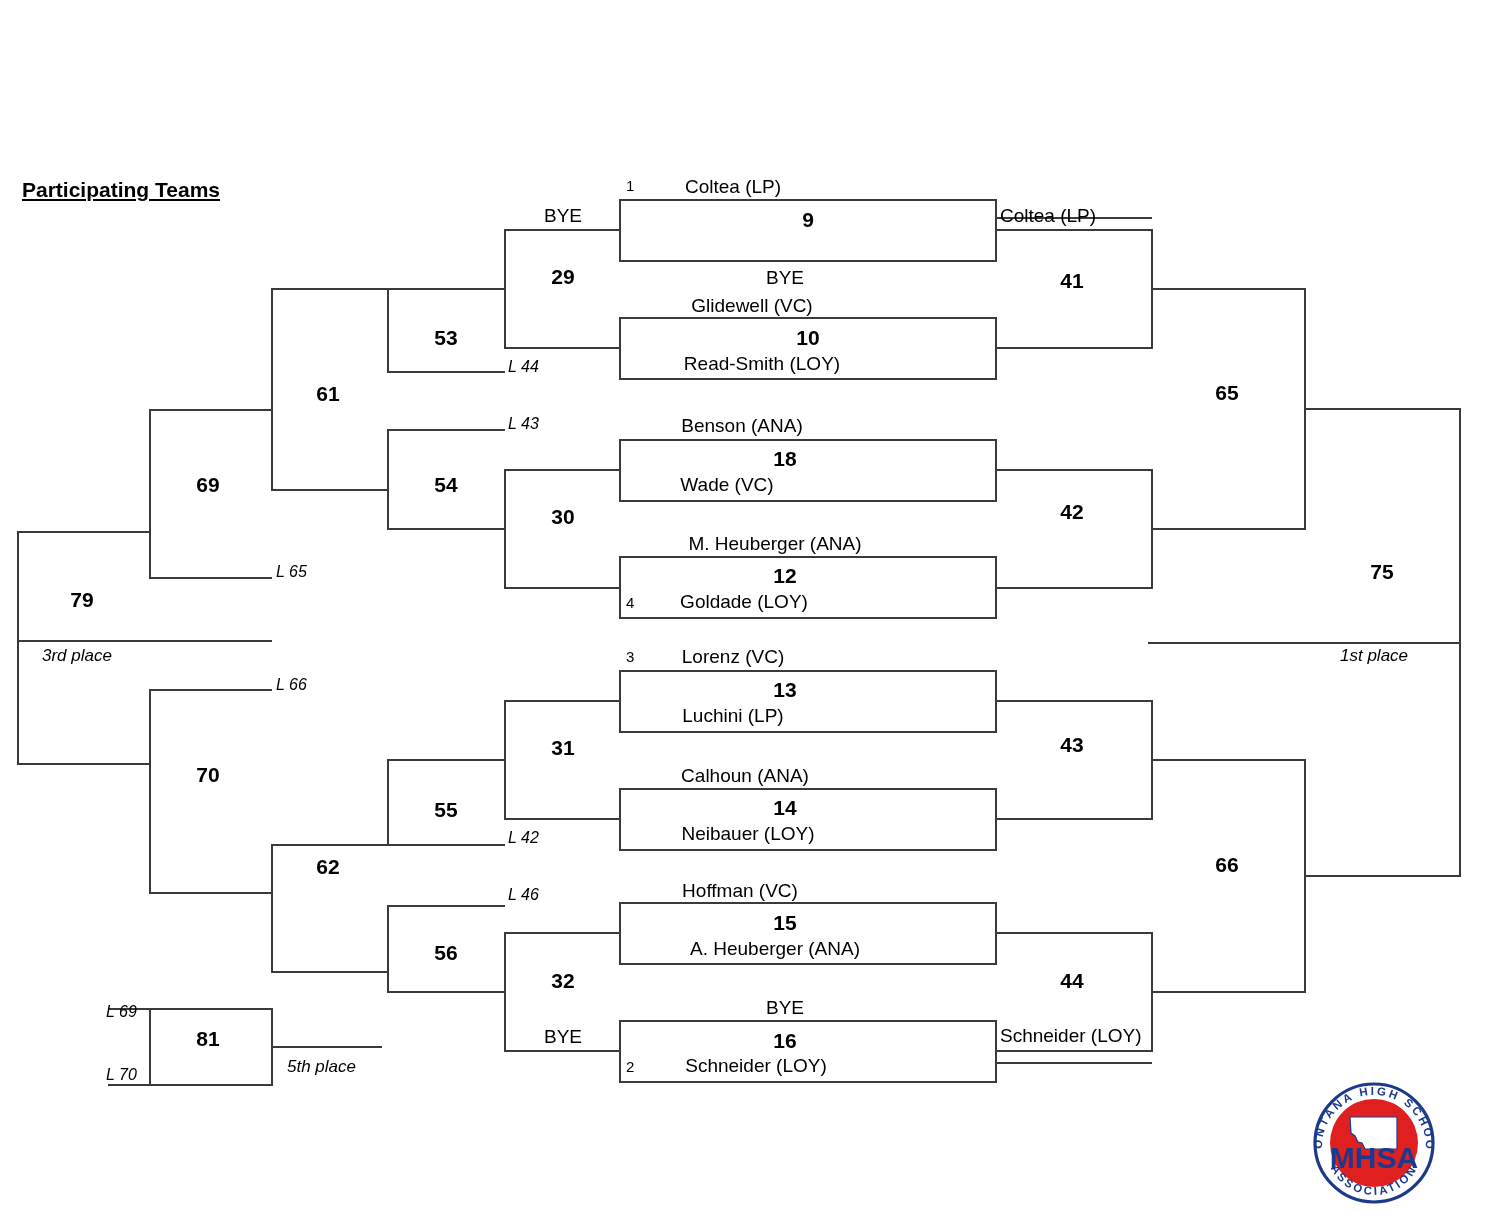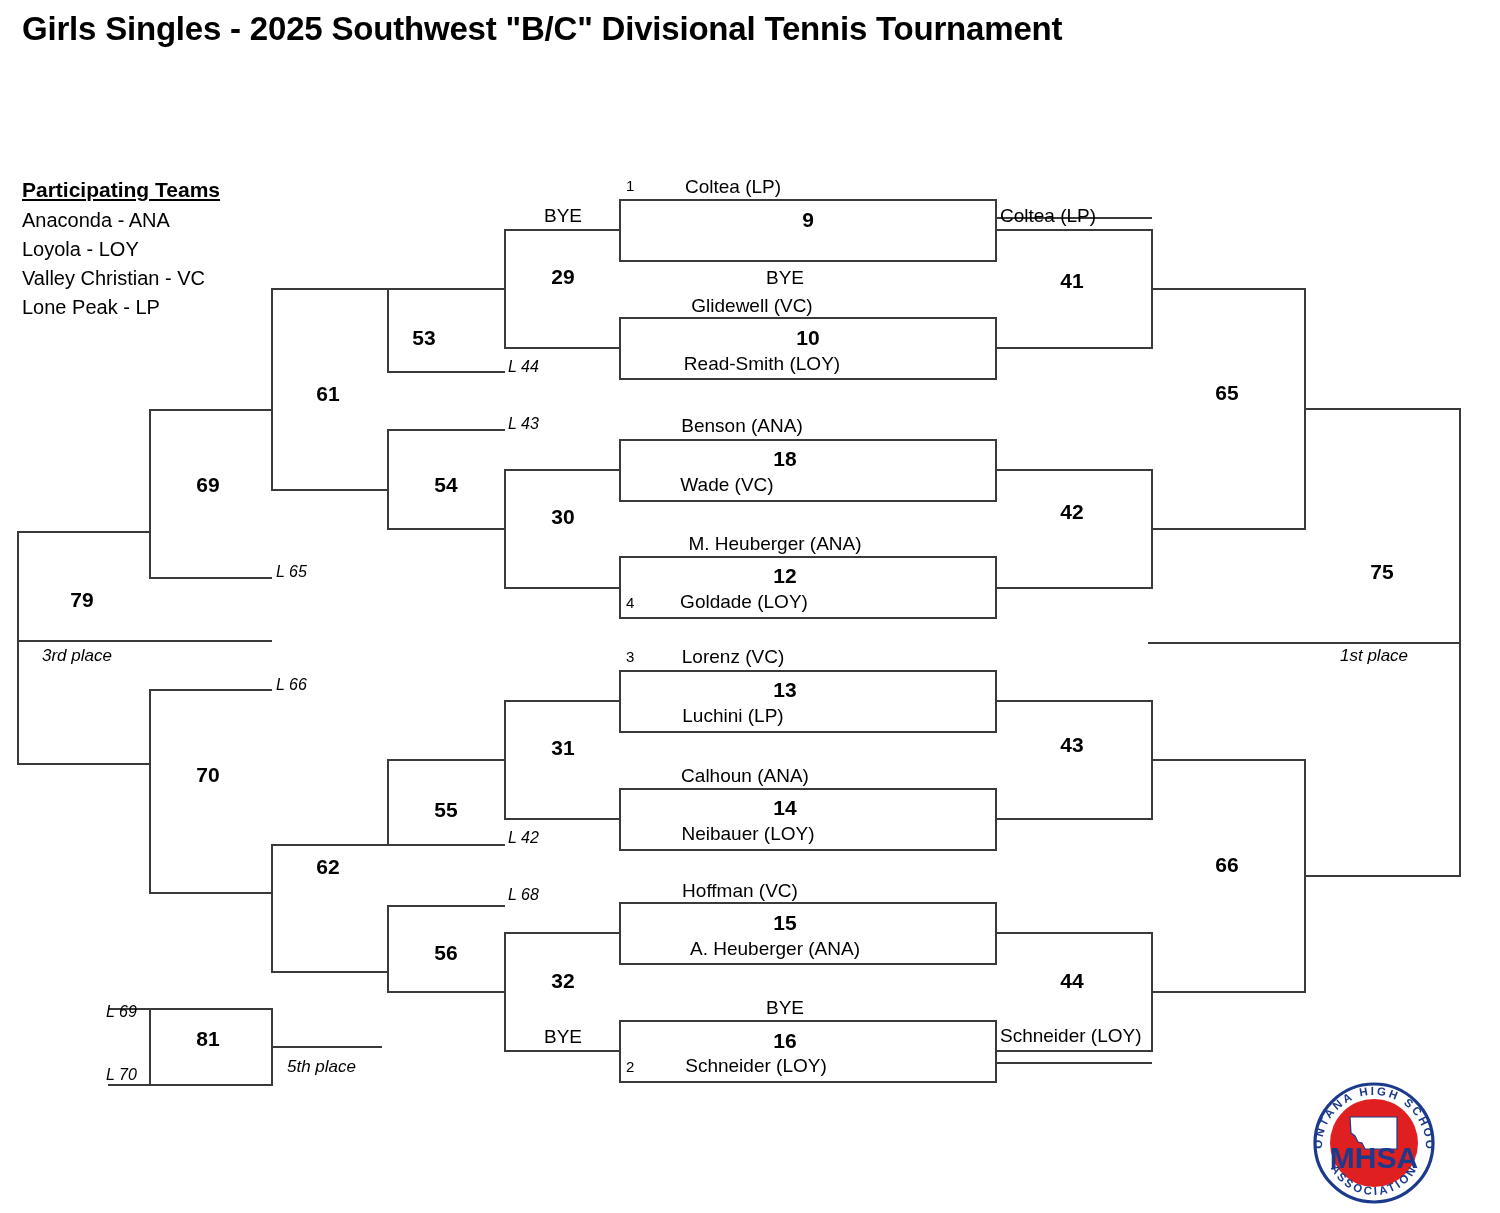--- a/index.html
+++ b/index.html
@@ -90,29 +90,22 @@
     top: 1073px;
     width: 145px;
     height: 140px;
   }
 </style>
 </head>
 <body>
 
 <div id="stage">
 
-  <div class="ttl">Girls Singles - 2025 Southwest "B/C" Divisional Tennis Tournament</div>
 
   <div class="teams-head">Participating Teams</div>
-  <div class="teams-list">
-    <div>Anaconda - ANA</div>
-    <div>Loyola - LOY</div>
-    <div>Valley Christian - VC</div>
-    <div>Lone Peak - LP</div>
-  </div>
 
   <svg id="bracket-svg" viewBox="0 0 1500 1213">
     <g stroke="#3a3a3a" stroke-width="2.2" fill="none" shape-rendering="crispEdges">
 
       <rect x="620" y="200" width="376" height="61"></rect>
       <rect x="620" y="318" width="376" height="61"></rect>
       <rect x="620" y="440" width="376" height="61"></rect>
       <rect x="620" y="557" width="376" height="61"></rect>
       <rect x="620" y="671" width="376" height="61"></rect>
       <rect x="620" y="789" width="376" height="61"></rect>
@@ -234,25 +227,25 @@
   <div class="t ctr bye" style="left:563px; top:205px;">BYE</div>
   <div class="t ctr num" style="left:563px; top:265px;">29</div>
   <div class="t loser" style="left:508px; top:358px;">L 44</div>
 
   <div class="t loser" style="left:508px; top:415px;">L 43</div>
   <div class="t ctr num" style="left:563px; top:505px;">30</div>
 
   <div class="t ctr num" style="left:563px; top:736px;">31</div>
   <div class="t loser" style="left:508px; top:829px;">L 42</div>
 
-  <div class="t loser" style="left:508px; top:886px;">L 68</div>
+  <div class="t loser" style="left:508px; top:886px;">L 46</div>
   <div class="t ctr num" style="left:563px; top:969px;">32</div>
   <div class="t ctr bye" style="left:563px; top:1026px;">BYE</div>
 
-  <div class="t ctr num" style="left:424px; top:326px;">53</div>
+  <div class="t ctr num" style="left:446px; top:326px;">53</div>
   <div class="t ctr num" style="left:446px; top:473px;">54</div>
   <div class="t ctr num" style="left:446px; top:798px;">55</div>
   <div class="t ctr num" style="left:446px; top:941px;">56</div>
 
   <div class="t ctr num" style="left:328px; top:382px;">61</div>
   <div class="t ctr num" style="left:328px; top:855px;">62</div>
 
   <div class="t ctr num" style="left:208px; top:473px;">69</div>
   <div class="t loser" style="left:276px; top:563px;text-align:right;">L 65</div>
 

